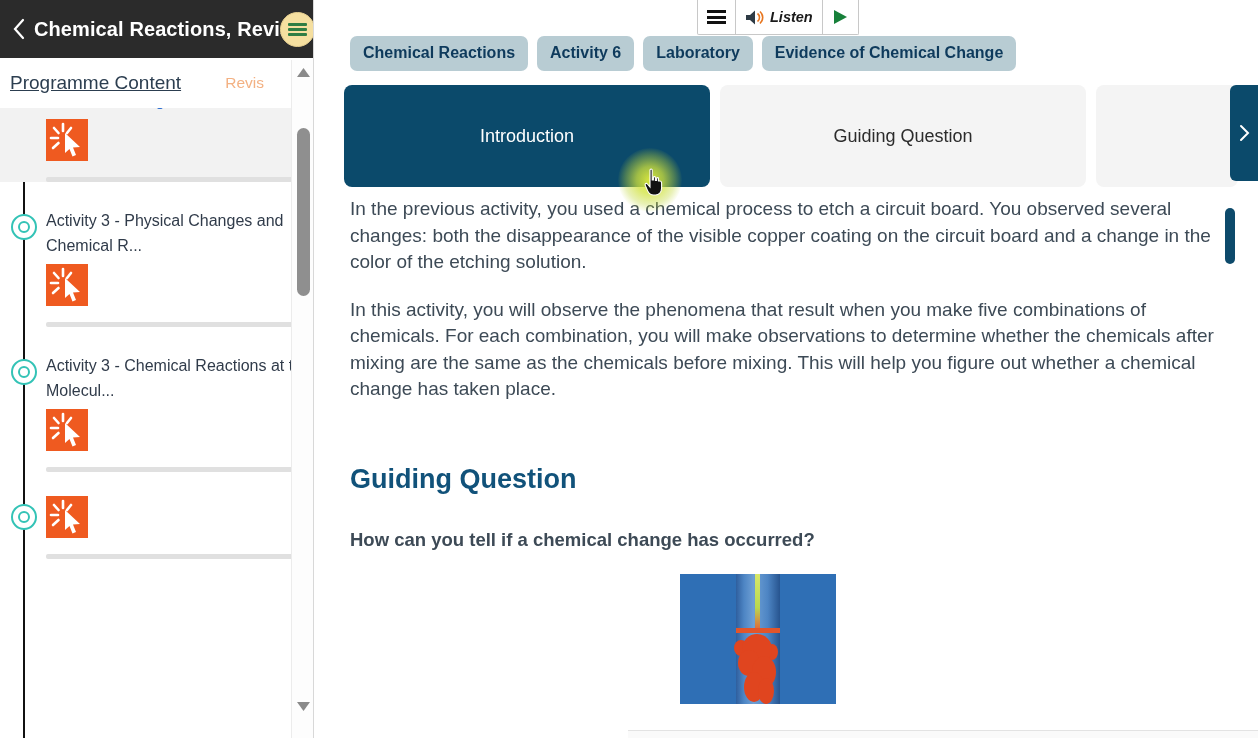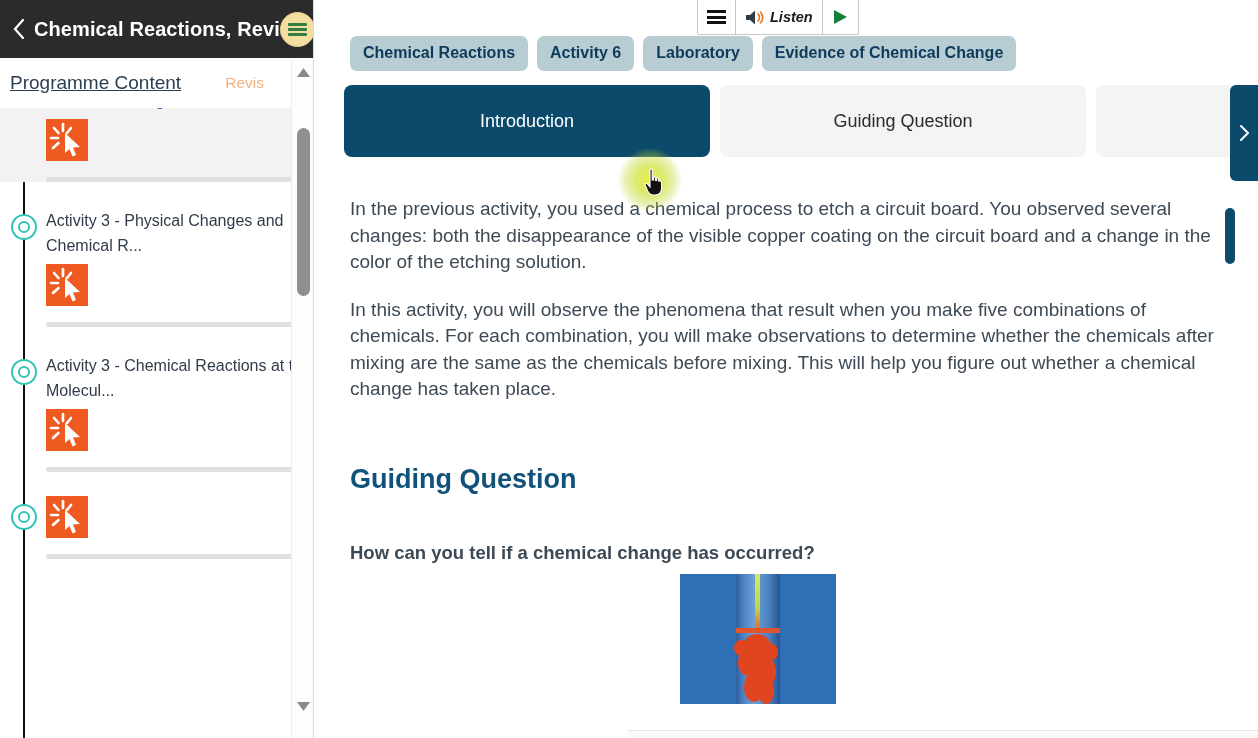--- a/index.html
+++ b/index.html
@@ -215,21 +215,21 @@
     cursor: pointer;
   }
 
   .tabbar {
     position: absolute; left: 30px; top: 85px;
     width: 894px; height: 96px;
     display: flex;
     gap: 10px;
   }
   .tab {
-    height: 72px;
+    height: 102px;
     border-radius: 8px;
     display:flex; align-items:center; justify-content:center;
     font-size: 18px;
     cursor: pointer;
     position: relative;
   }
   .tab.active { background: #0b4a6b; color: #ffffff; }
   .tab.idle { background: #f4f4f4; color: #2b2b2b; }
   .tab-1 { flex: 0 0 366px; }
   .tab-2 { flex: 0 0 366px; }
@@ -253,21 +253,21 @@
     font-size: 19px;
     line-height: 26.5px;
     color: #3d4a56;
     margin-bottom: 21px;
   }
   .gq-heading {
     position: absolute; left: 36px; top: 464px;
     font-size: 27px; font-weight: bold; color: #11527a;
   }
   .gq-question {
-    position: absolute; left: 36px; top: 542px;
+    position: absolute; left: 36px; top: 529px;
     font-size: 18.5px; font-weight: bold; color: #3d4a56;
   }
 
   .figure {
     position: absolute; left: 366px; top: 574px;
     width: 156px; height: 130px;
     background: #2f6fb5;
     overflow: hidden;
   }
   .tube {

